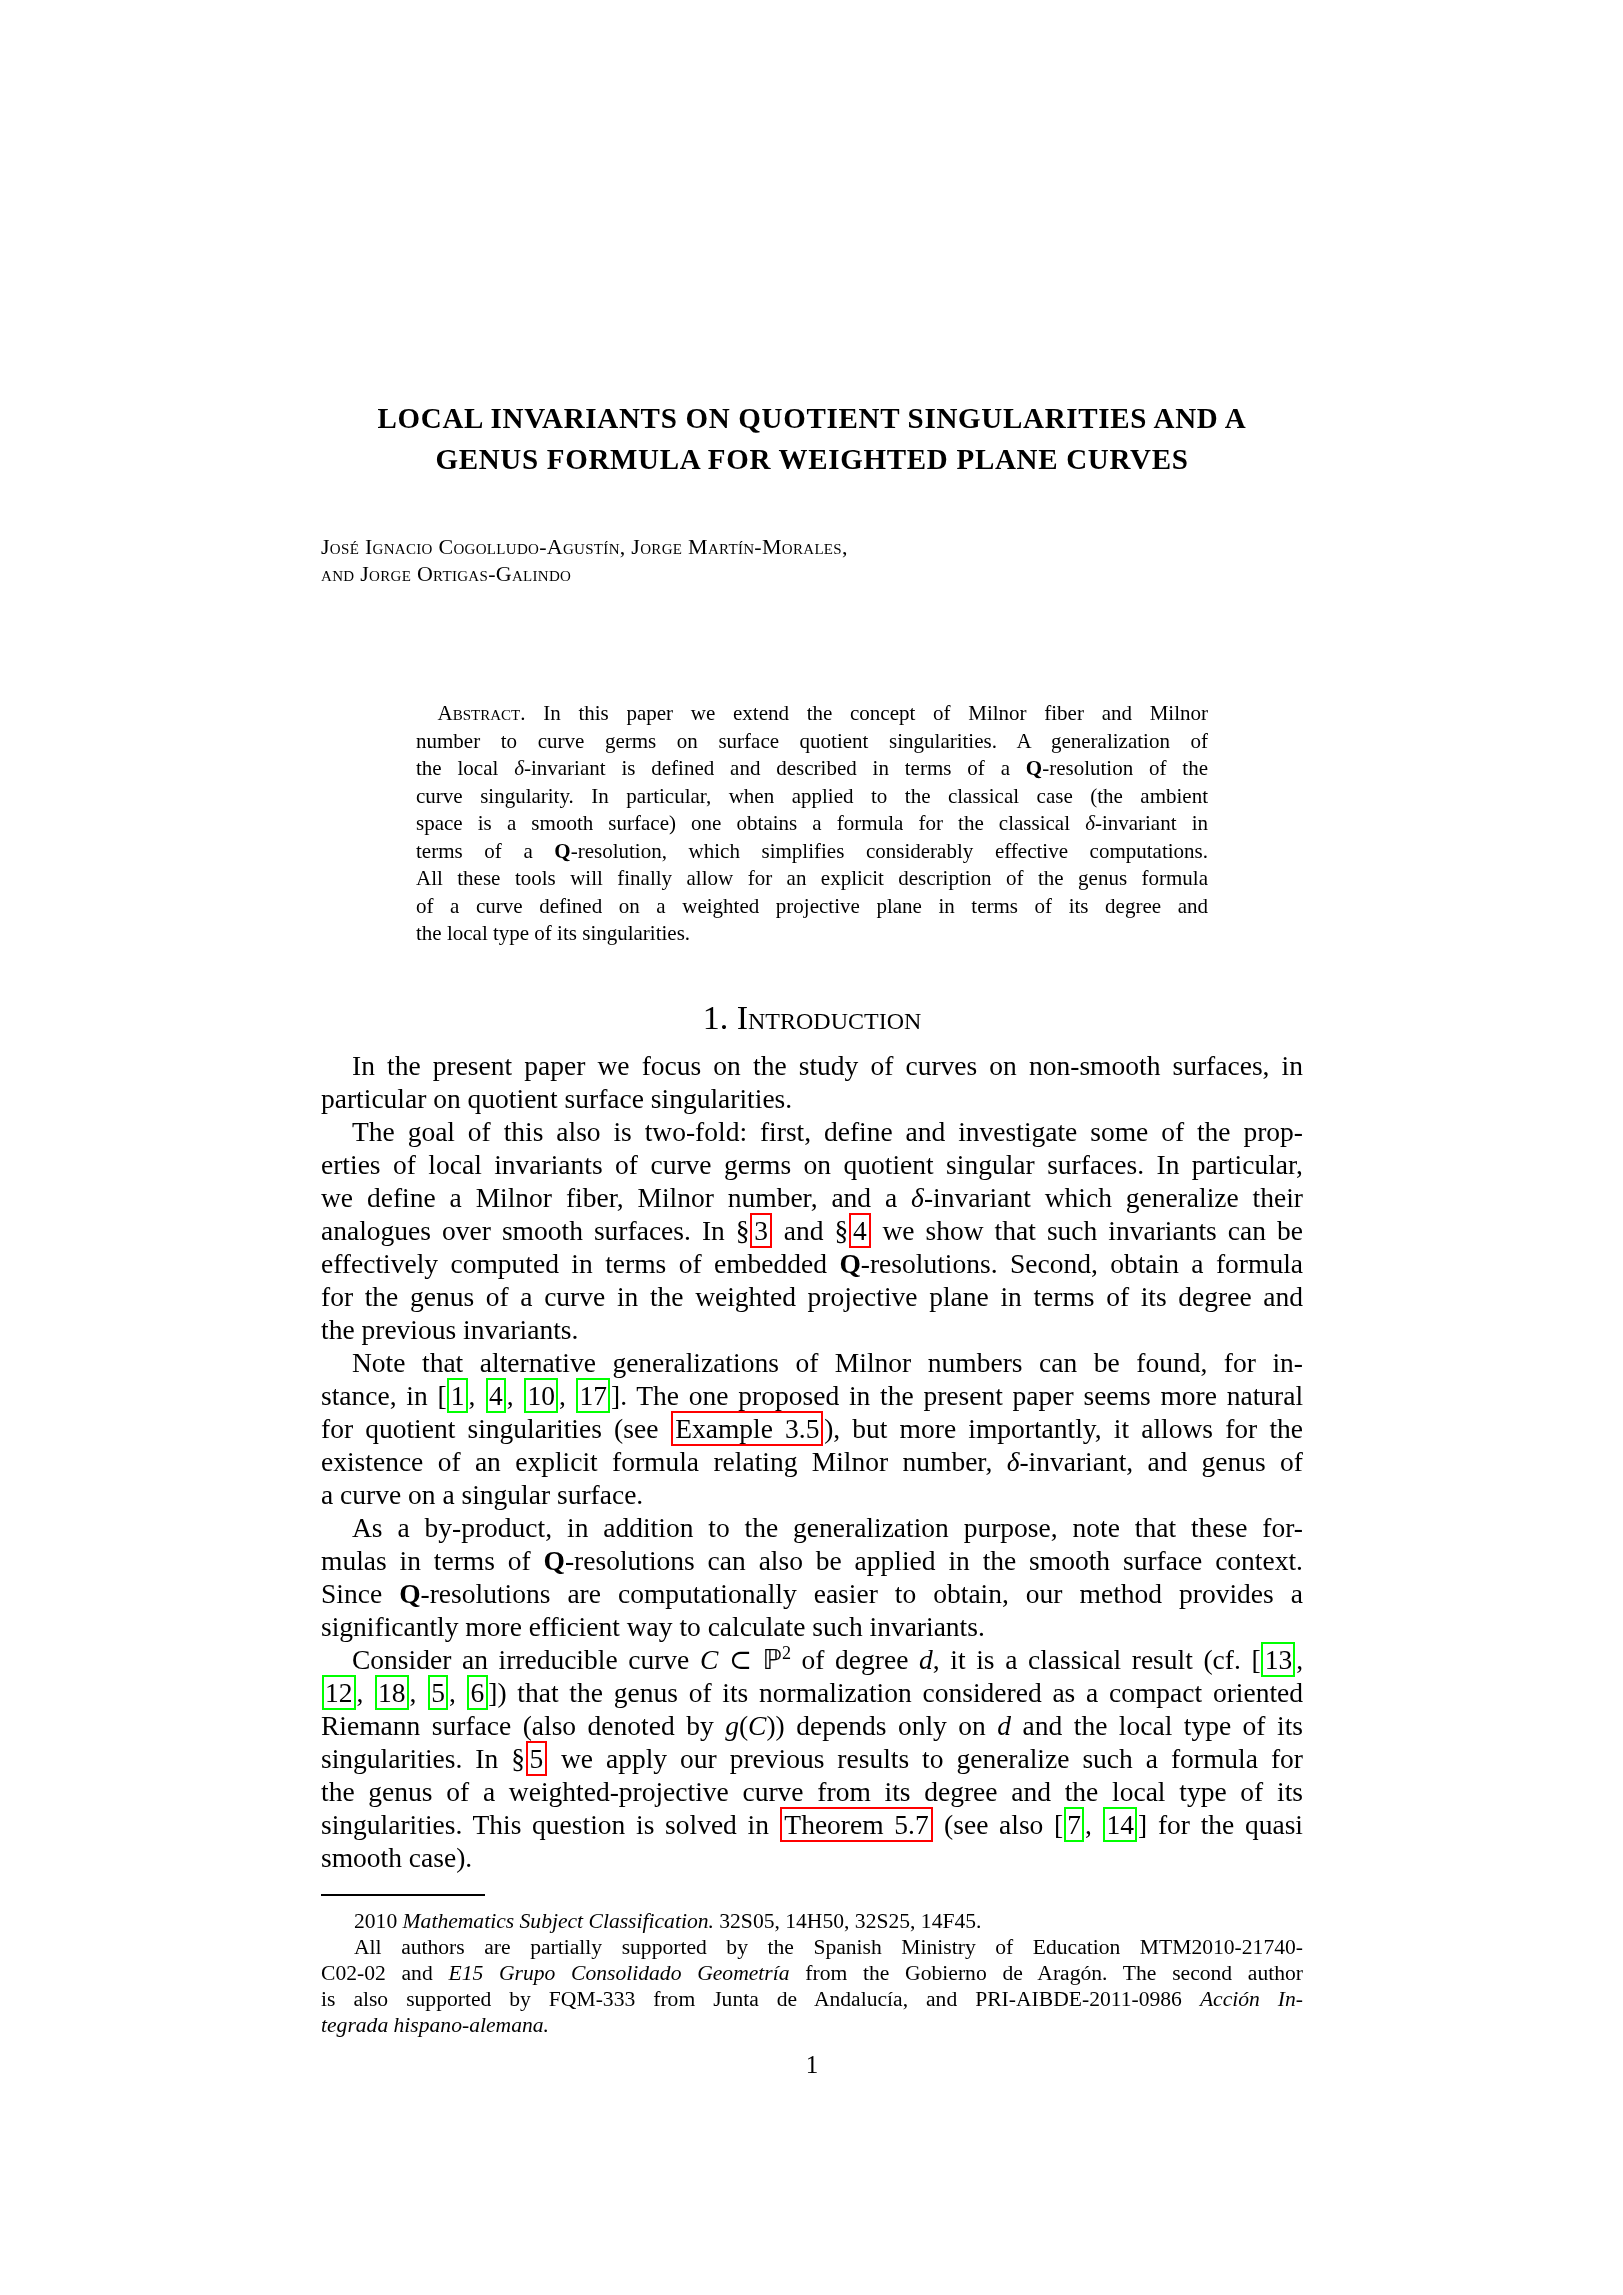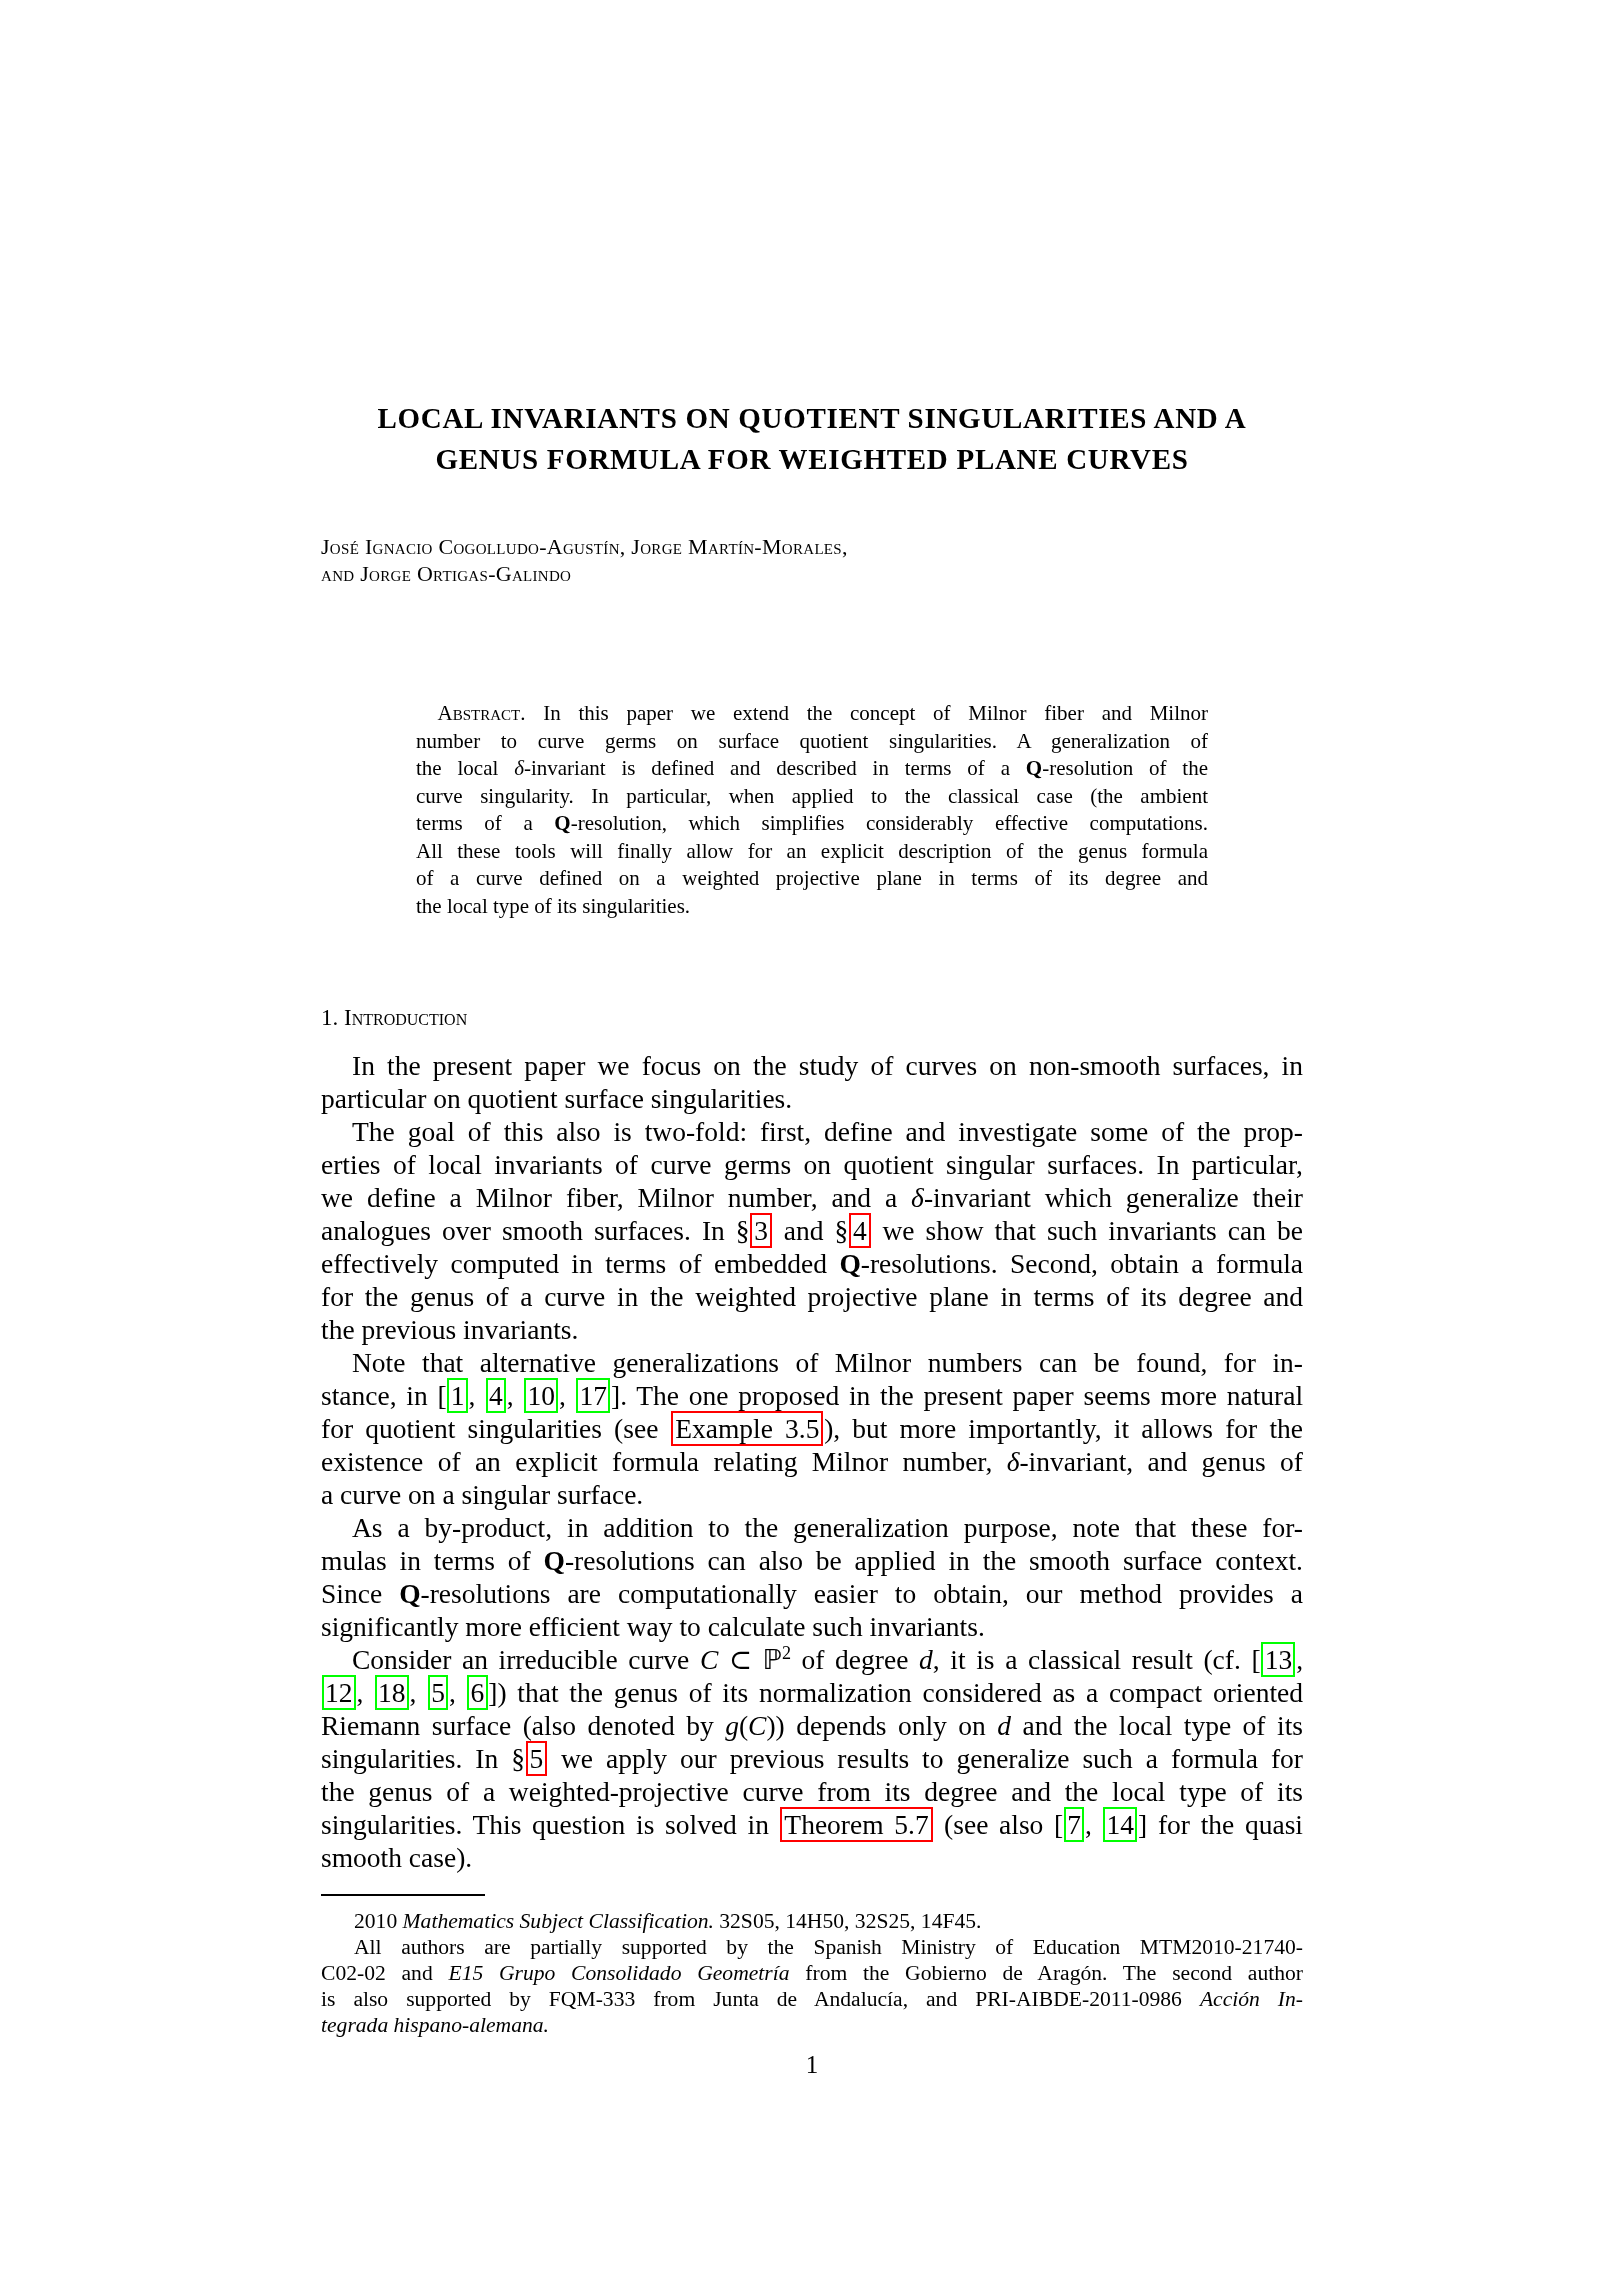--- a/index.html
+++ b/index.html
@@ -24,21 +24,21 @@
     position: absolute; top: 533px; width: 100%;
     font-size: 22px; line-height: 27px;
     font-variant: small-caps; letter-spacing: 0.3px;
   }
   .abstract-block {
     position: absolute; top: 700px; left: 95px; width: 792px;
     font-size: 21px; line-height: 27.5px;
   }
   .section-heading {
     position: absolute; top: 1001px; width: 100%;
-    text-align: left; font-size: 23px; line-height: 33px;
+    text-align: center; font-size: 34px; line-height: 33px;
   }
   .body-block {
     position: absolute; top: 1049px; width: 100%;
     font-size: 27.5px; line-height: 33px;
   }
   .footnote-block {
     position: absolute; top: 1894px; width: 100%;
     font-size: 21.6px; line-height: 26px;
   }
   .footnote-rule { width: 164px; height: 2px; background: #000; margin-bottom: 11.8px; }
@@ -76,20 +76,21 @@
     <div class="authors-block">
       <div>José Ignacio Cogolludo-Agustín, Jorge Martín-Morales,</div>
       <div>and Jorge Ortigas-Galindo</div>
     </div>
 
     <div class="abstract-block">
         <div class="line indent"><span class="s-sc">Abstract.</span> In this paper we extend the concept of Milnor fiber and Milnor</div>
         <div class="line">number to curve germs on surface quotient singularities. A generalization of</div>
         <div class="line">the local <span class="s-i">δ</span>-invariant is defined and described in terms of a <span class="s-b">Q</span>-resolution of the</div>
         <div class="line">curve singularity. In particular, when applied to the classical case (the ambient</div>
+        <div class="line">space is a smooth surface) one obtains a formula for the classical <span class="s-i">δ</span>-invariant in</div>
         <div class="line">terms of a <span class="s-b">Q</span>-resolution, which simplifies considerably effective computations.</div>
         <div class="line">All these tools will finally allow for an explicit description of the genus formula</div>
         <div class="line">of a curve defined on a weighted projective plane in terms of its degree and</div>
         <div class="line last">the local type of its singularities.</div>
       </div>
 
     <div class="section-heading">1. <span class="s-sc">Introduction</span></div>
 
     <div class="body-block">
       <div class="para">

